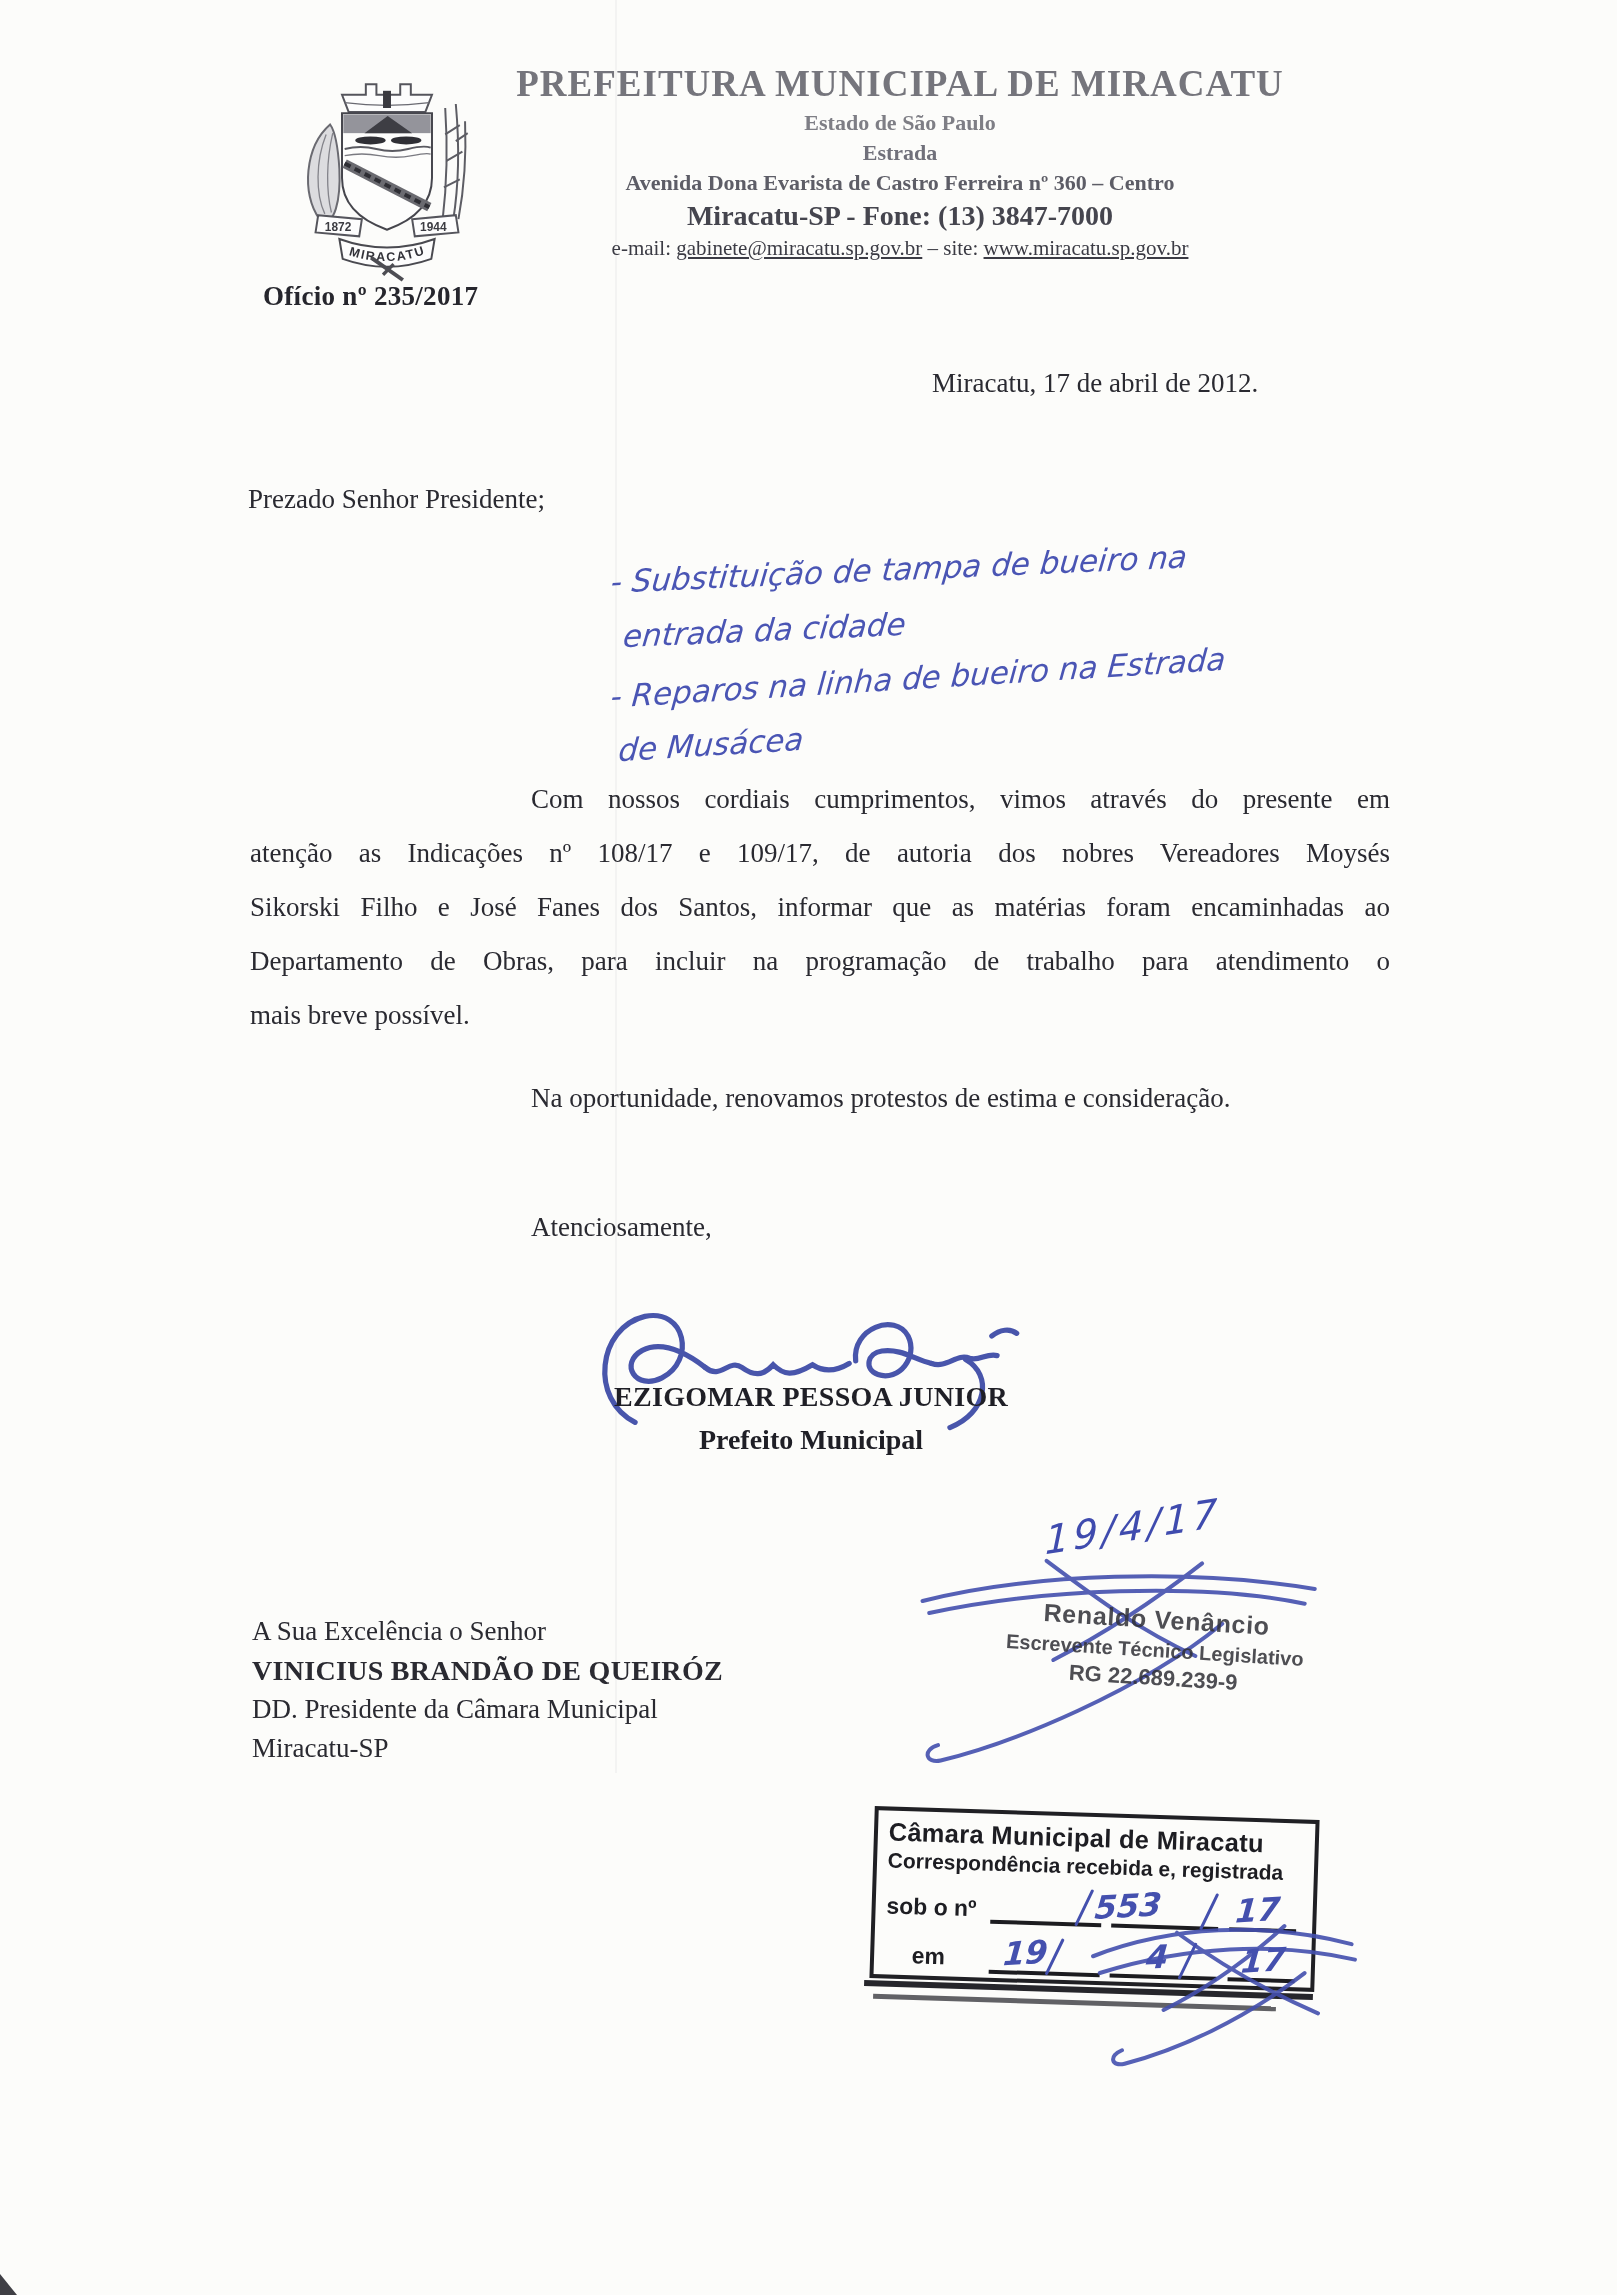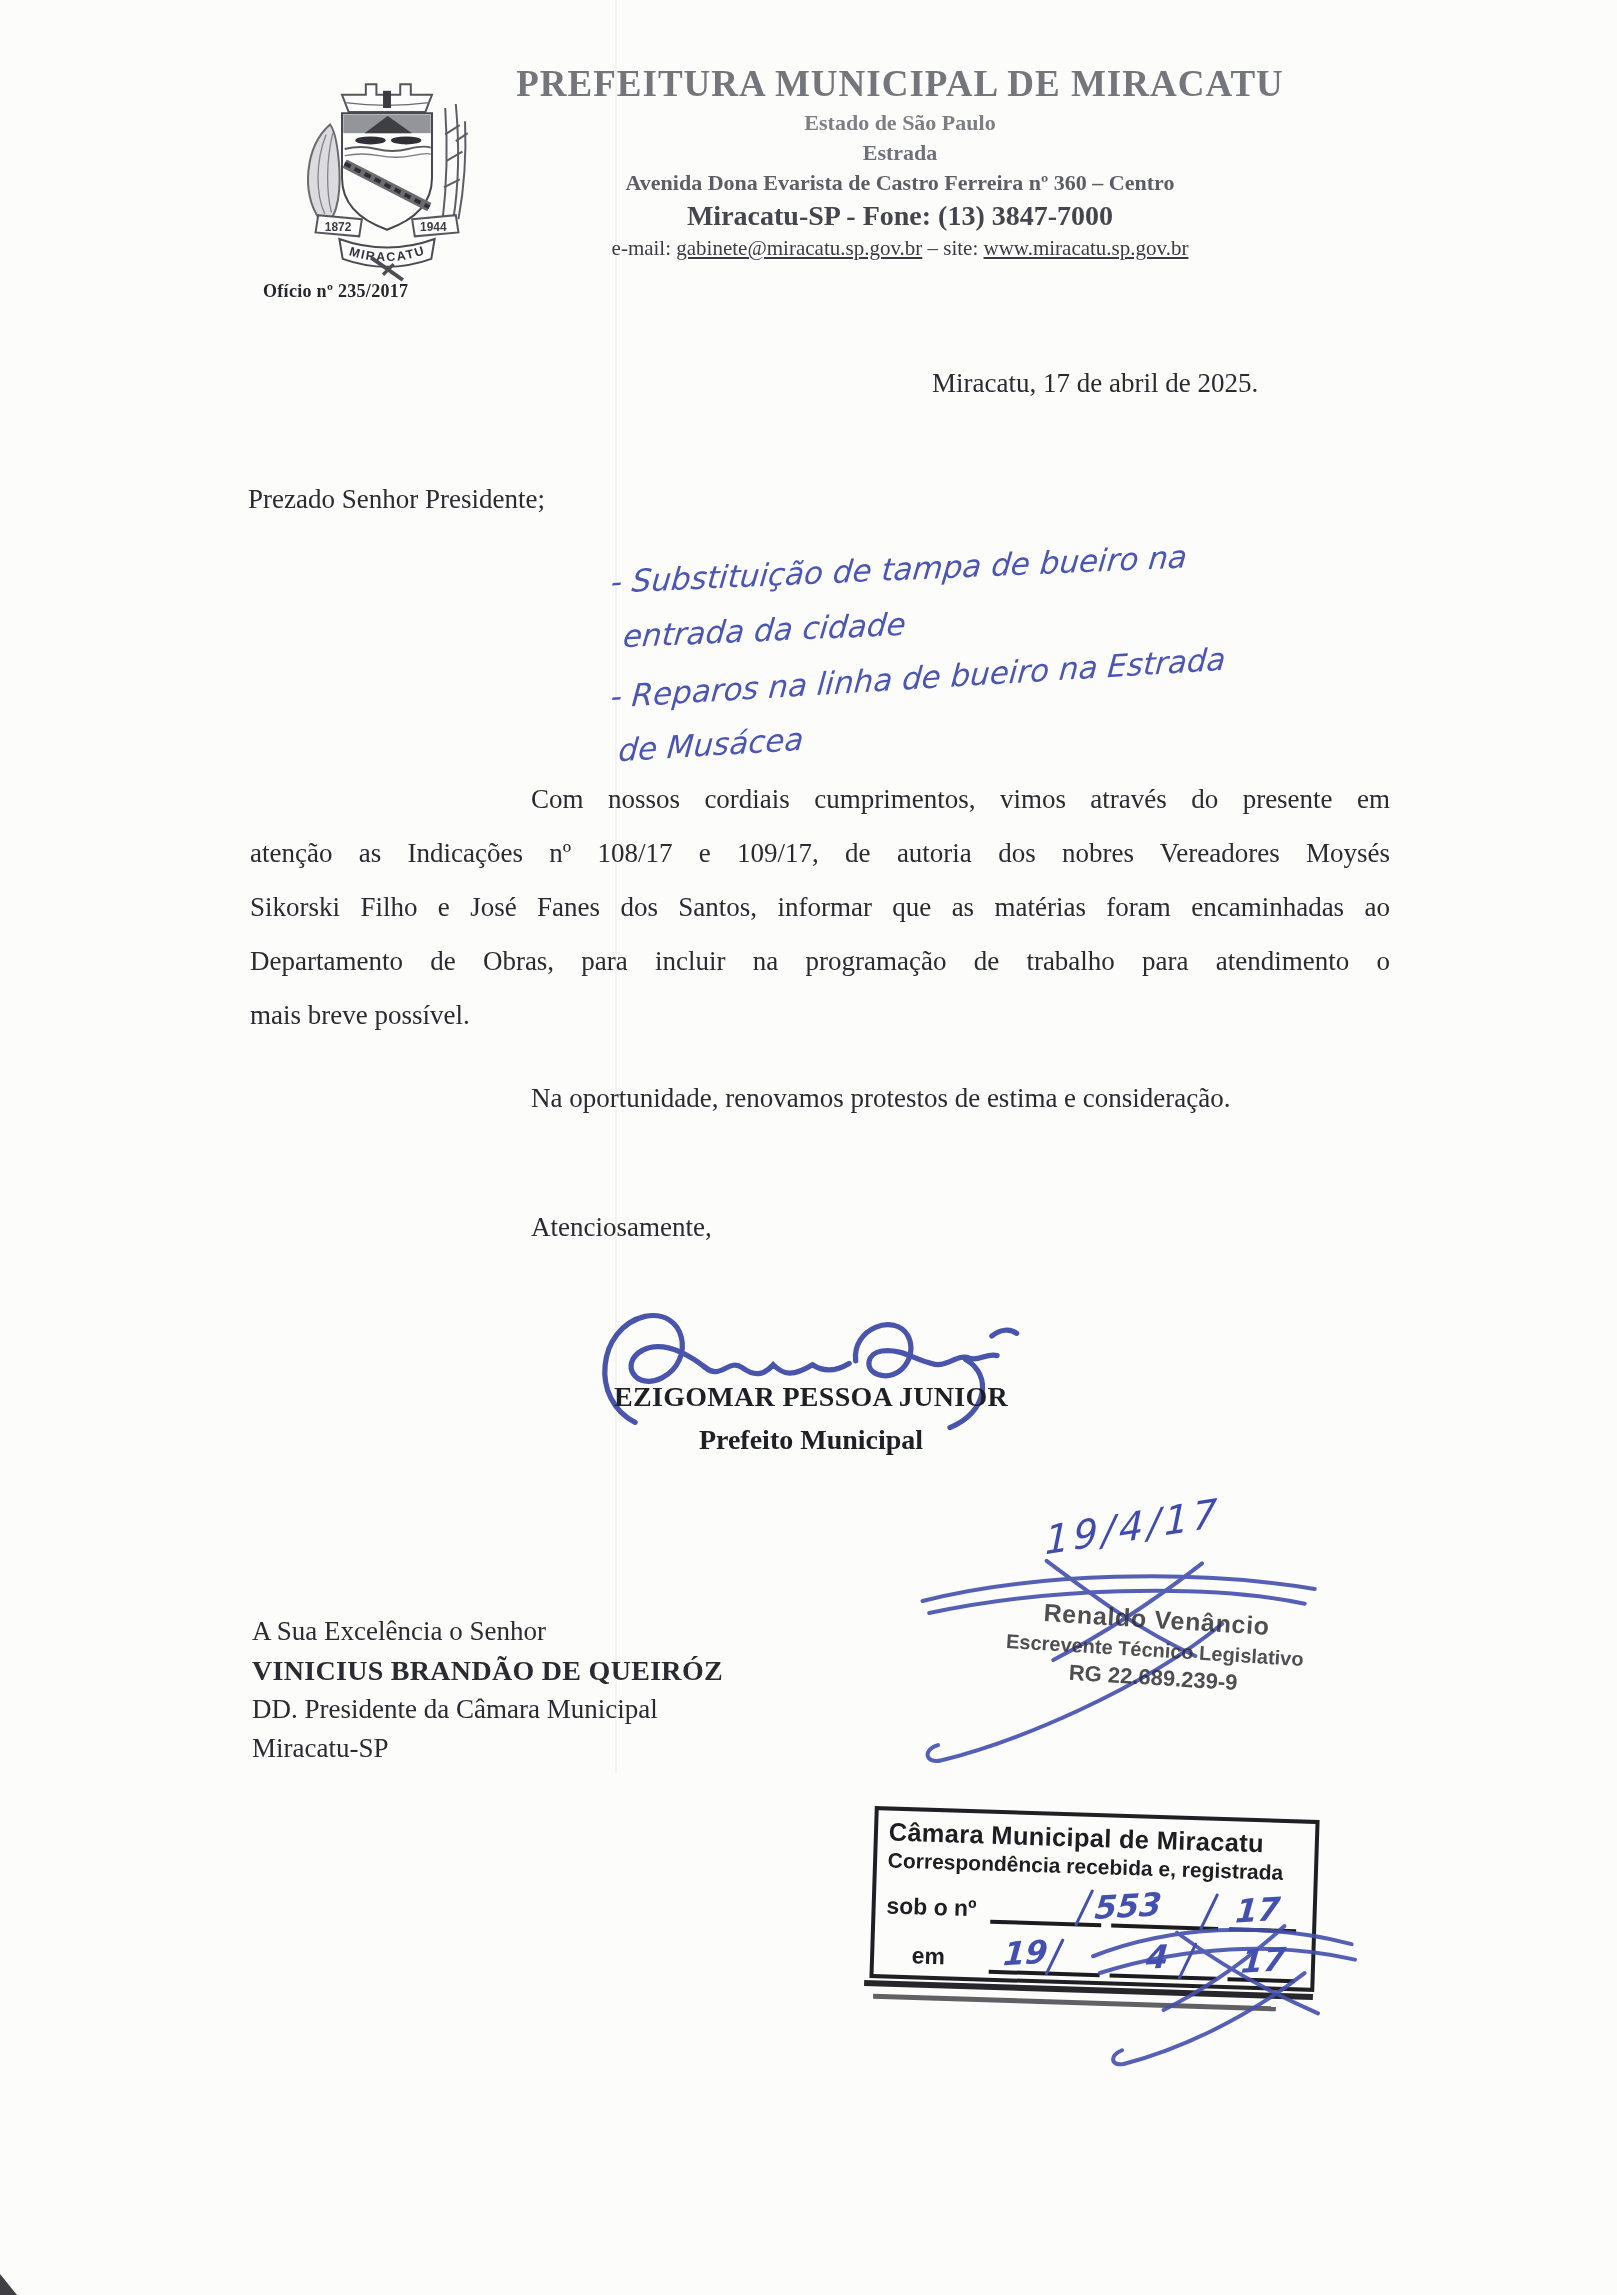--- a/index.html
+++ b/index.html
@@ -19,21 +19,21 @@
   .crest{position:absolute;left:301px;top:60px;width:172px;height:225px;}
   .header-text{position:absolute;left:376px;top:64px;width:1048px;text-align:center;}
   .h-title{font-weight:bold;font-size:37px;letter-spacing:1px;color:#75757c;line-height:40px;}
   .h-sub1{font-weight:bold;font-size:22px;color:#7e7e85;margin-top:6px;}
   .h-sub2{font-weight:bold;font-size:22px;color:#70707a;margin-top:4px;}
   .h-sub3{font-weight:bold;font-size:22px;color:#5d5d66;margin-top:4px;}
   .h-sub4{font-weight:bold;font-size:28px;color:#45454e;margin-top:4px;}
   .h-email{font-size:21px;color:#3b3b44;margin-top:4px;}
   .h-email .u{text-decoration:underline;}
   
-  .oficio{position:absolute;left:263px;top:281px;font-size:18px;font-weight:bold;letter-spacing:0.3px;color:#26262d;}
+  .oficio{position:absolute;left:263px;top:281px;font-size:27px;font-weight:bold;letter-spacing:0.3px;color:#26262d;}
   .dateline{position:absolute;left:932px;top:368px;font-size:27px;}
   .salutation{position:absolute;left:248px;top:484px;font-size:27px;}
   .para{position:absolute;left:250px;top:772px;width:1140px;font-size:27px;line-height:54px;}
   .pline{text-align:justify;text-align-last:justify;}
   .pline.first{text-indent:281px;}
   .pline.last{text-align:left;text-align-last:left;}
   .para2{position:absolute;left:250px;top:1083px;width:1140px;font-size:27px;text-indent:281px;}
   .closing{position:absolute;left:250px;top:1212px;width:1140px;font-size:27px;text-indent:281px;}
   .signer{position:absolute;left:576px;top:1381px;width:470px;text-align:center;color:#1f1f26;}
   .signer-name{font-size:28px;font-weight:bold;letter-spacing:0.3px;}
@@ -140,21 +140,21 @@
     <div class="h-sub4">Miracatu-SP - Fone: (13) 3847-7000</div>
     <div class="h-email">
       <span>e-mail:</span>
       <span class="u">gabinete@miracatu.sp.gov.br</span>
       <span>– site:</span>
       <span class="u">www.miracatu.sp.gov.br</span>
     </div>
   </div>
 
   <div class="oficio">Ofício nº 235/2017</div>
-  <div class="dateline">Miracatu, 17 de abril de 2025.</div>
+  <div class="dateline">Miracatu, 17 de abril de 2012.</div>
   <div class="salutation">Prezado Senhor Presidente;</div>
 
   <div class="hand hw1">
     <div class="l1">- Substituição de tampa de bueiro na</div>
     <div class="l2">entrada da cidade</div>
   </div>
   <div class="hand hw2">
     <div class="l1">- Reparos na linha de bueiro na Estrada</div>
     <div class="l2">de Musácea</div>
   </div>

